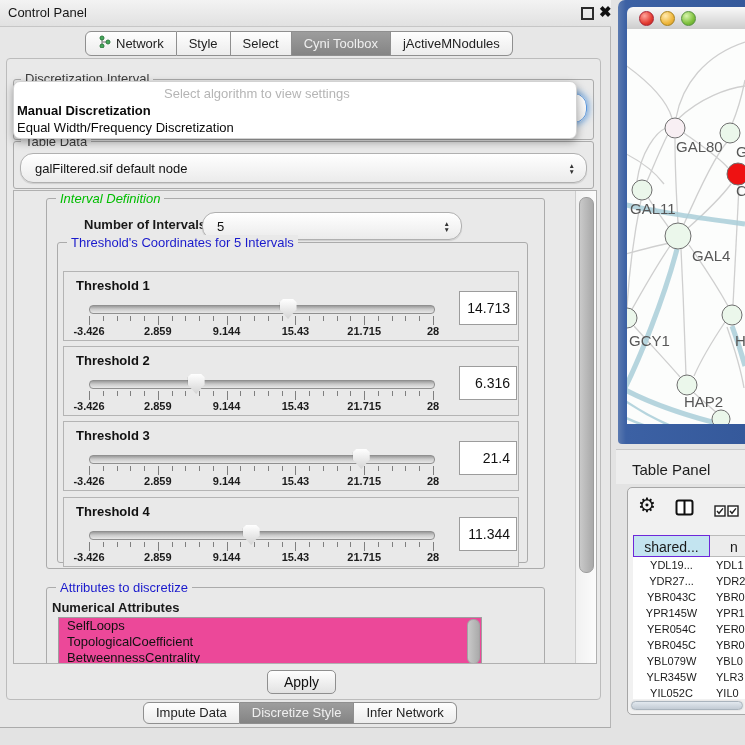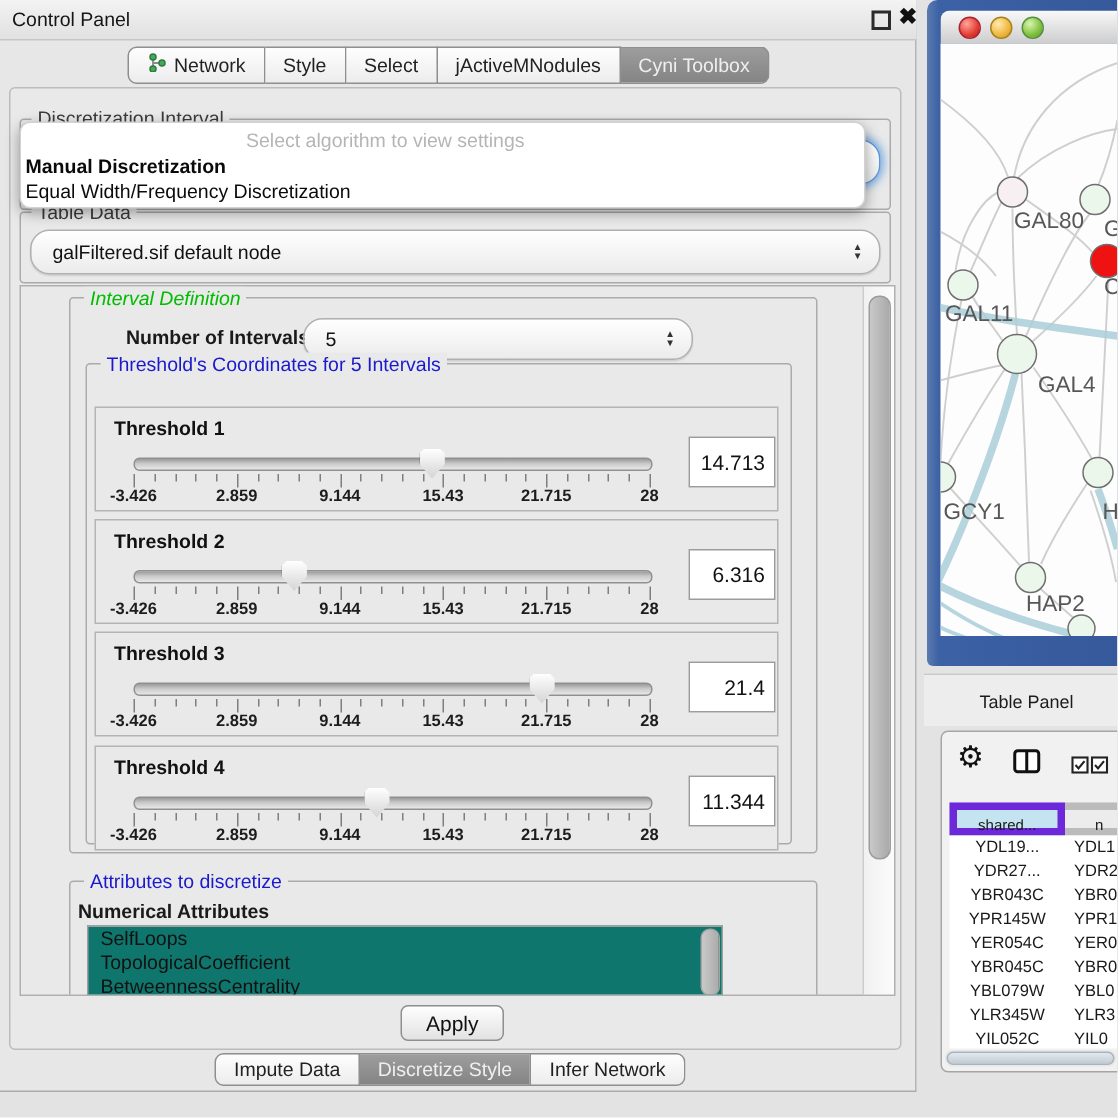--- a/index.html
+++ b/index.html
@@ -70,21 +70,21 @@
     background:linear-gradient(#ffffff,#d4d4d4);
     clip-path:polygon(20% 0,80% 0,100% 16%,100% 52%,50% 100%,0 52%,0 16%);
     filter:drop-shadow(0 1px 1.5px rgba(0,0,0,.45));}
   .tick{position:absolute;width:1px;background:#7f7f7f;}
   .tick-label{position:absolute;top:53px;transform:translateX(-50%);font-size:11px;
     font-weight:bold;color:#1c1c1c;white-space:nowrap;}
   .th-value{position:absolute;left:395px;top:19px;width:50px;height:32px;background:#fff;
     border:1px solid #9c9c9c;font-size:14px;line-height:32px;text-align:right;padding-right:6px;color:#111;}
 
   
-  #attr-list{position:absolute;left:44px;top:426px;width:422px;height:46px;background:#0f766e;
+  #attr-list{position:absolute;left:44px;top:426px;width:422px;height:46px;background:#ec4899;
     border:1px solid #9f9f9f;overflow:hidden;}
   .attr-item{height:16px;line-height:16px;padding-left:8px;font-size:13px;color:#111;white-space:nowrap;}
   #attr-sb{position:absolute;right:1px;top:1px;width:11px;height:43px;border-radius:6px;
     background:linear-gradient(90deg,#c9c9c9,#ababab);border:1px solid #a3a3a3;}
 
   #apply-btn{left:267px;top:670px;width:67px;height:22px;border:1px solid #8f8f8f;border-radius:5px;
     background:linear-gradient(#fefefe,#e2e2e2);font-size:14px;text-align:center;line-height:22px;color:#111;}
 
   
   #net-frame{left:618px;top:0;width:127px;height:444px;border-radius:7px 0 0 4px;
@@ -92,26 +92,26 @@
   #net-titlebar{left:627px;top:7px;width:118px;height:22px;border-radius:6px 0 0 0;
     background:linear-gradient(#f9f9f9,#cdcdcd);border-bottom:1px solid #9a9a9a;}
   .light{position:absolute;top:4px;width:13px;height:13px;border-radius:50%;}
   .light-red{left:12px;background:radial-gradient(circle at 35% 30%,#ffa69c,#e33c32 60%,#b2221a);border:1px solid #a23;}
   .light-yellow{left:33px;background:radial-gradient(circle at 35% 30%,#ffeab0,#efb73d 60%,#c8922a);border:1px solid #a8821b;}
   .light-green{left:54px;background:radial-gradient(circle at 35% 30%,#d9f5ad,#7fc13e 60%,#5a9922);border:1px solid #569140;}
   #net-canvas{left:627px;top:29px;width:118px;height:395px;background:#fcfdfc;overflow:hidden;}
 
   
   #tp-titlestrip{left:616px;top:449px;width:129px;height:34px;background:#ededed;border-top:1px solid #c9c9c9;}
-  #tp-title{left:16px;top:11px;font-size:12px;color:#1c1c1c;margin-left:21px;}
+  #tp-title{left:16px;top:11px;font-size:15px;color:#1c1c1c;}
   #tp-window{left:627px;top:487px;width:117px;height:226px;background:#f1f1f1;
     border:1px solid #a6a6a6;border-radius:5px 0 0 5px;overflow:hidden;}
   #tp-gear{left:10px;top:6px;font-size:20px;color:#111;line-height:22px;}
   #tp-header{left:5px;top:47px;height:22px;display:flex;}
-  .tp-hcell{font-size:10px;line-height:22px;border:5px solid #6d28d9;box-sizing:border-box;}
+  .tp-hcell{font-size:14px;line-height:22px;border:1px solid #6d28d9;box-sizing:border-box;}
   .tp-hcell.c1{width:77px;background:#c3e4f0;text-align:center;}
   .tp-hcell.c2{width:60px;background:#ececec;border-color:#bbb;border-left:none;padding-left:20px;}
   #tp-body{left:5px;top:69px;width:112px;height:142px;background:#fff;overflow:hidden;}
   .tp-row{height:16px;line-height:16px;font-size:11px;display:flex;white-space:nowrap;}
   .tp-row .c1{width:77px;text-align:center;flex:none;}
   .tp-row .c2{padding-left:6px;flex:none;}
   #tp-hscroll{left:2px;top:212px;width:114px;height:11px;background:#e8e8e8;border-radius:5px;}
   #tp-hthumb{position:absolute;left:1px;top:1px;width:112px;height:9px;border-radius:5px;
     background:linear-gradient(#e2e8ee,#c2cbd4);border:1px solid #aab4bd;box-sizing:border-box;}
 </style>
@@ -140,25 +140,25 @@
           </svg>
         </span>
         <span>Network</span>
       </div>
       <div class="tab">
         <span>Style</span>
       </div>
       <div class="tab">
         <span>Select</span>
       </div>
+      <div class="tab selected">
+        <span>Cyni Toolbox</span>
+      </div>
       <div class="tab">
         <span>jActiveMNodules</span>
-      </div>
-      <div class="tab selected">
-        <span>Cyni Toolbox</span>
       </div>
     </div>
 
     <div class="abs" id="content-panel"></div>
 
     <div class="abs group" style="left:13px;top:79px;width:579px;height:59px;"></div>
     <span class="group-label glabel-plain" style="left:21px;top:71px;">Discretization Interval</span>
     <div class="abs combo focusring" style="left:20px;top:93px;width:565px;height:28px;z-index:2;">
       <span class="stepper">▲<br>▼</span>
     </div>

